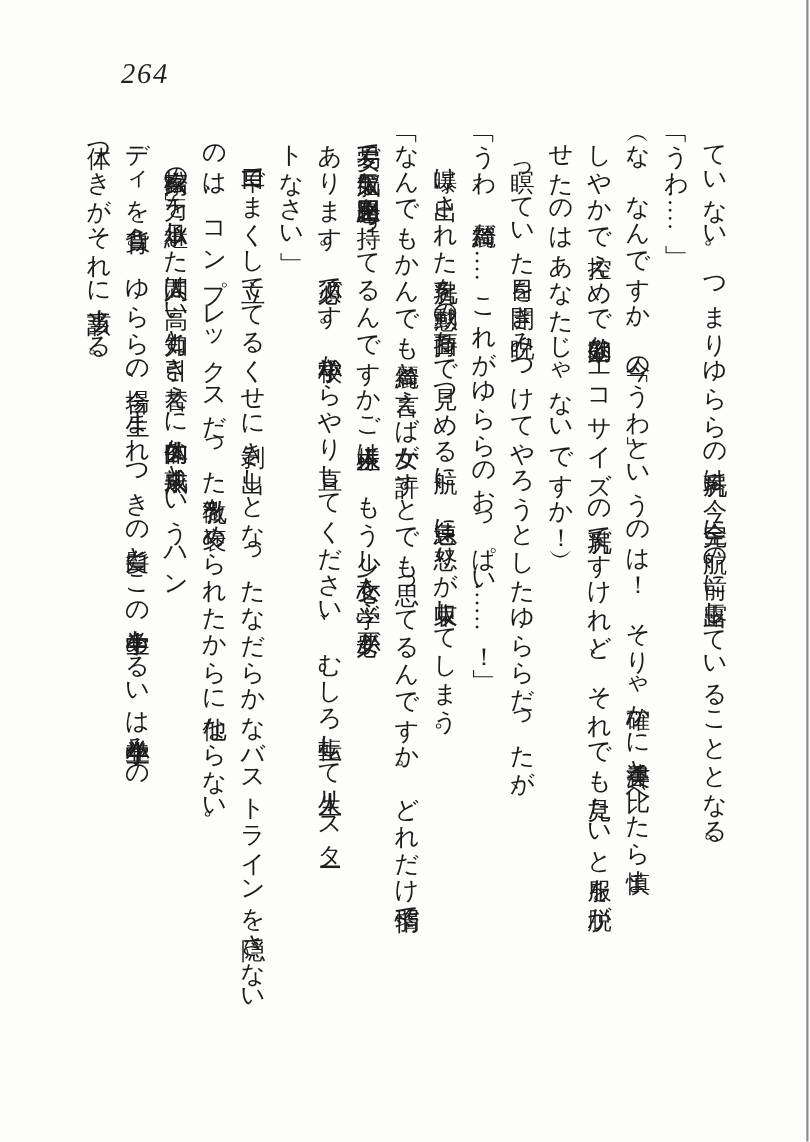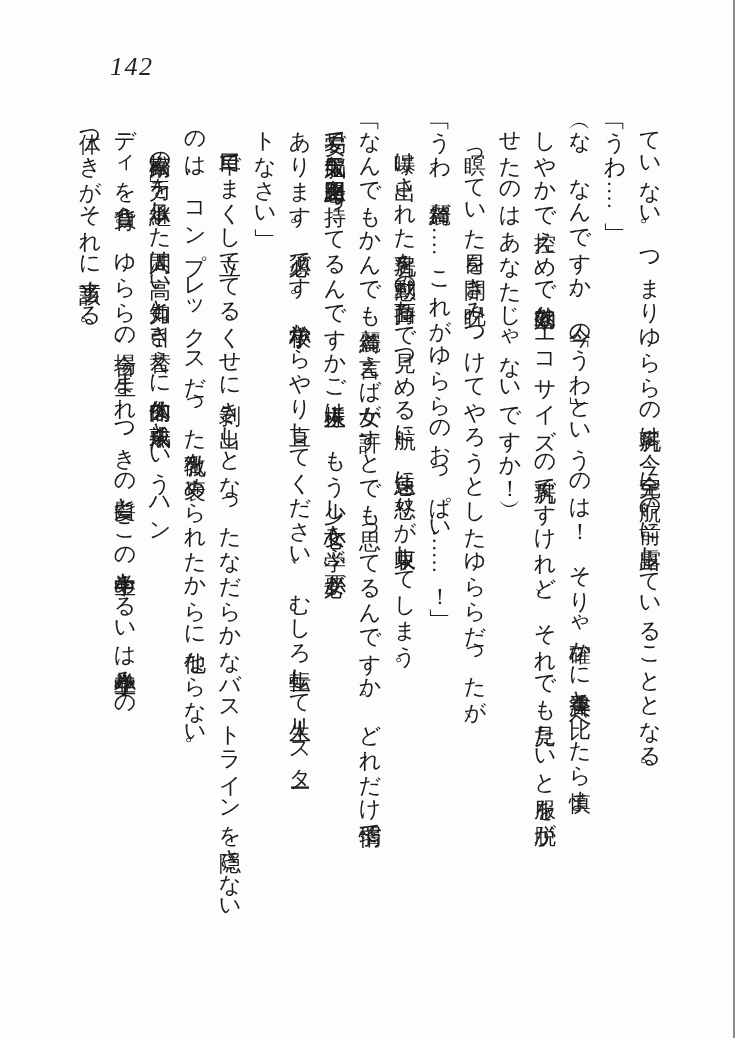--- a/index.html
+++ b/index.html
@@ -51,21 +51,21 @@
     width: 2px;
     height: 1038px;
     background: #8a8a8a;
   }
 </style>
 </head>
 <body>
 
 <div class="page">
 
-  <div class="page-number">142</div>
+  <div class="page-number">264</div>
 
   <div class="text-block">
     <p class="text-column">ていない。つまりゆららの乳房は今、完全に航の前に露出していることとなる。</p>
     <p class="text-column">「うわ……」</p>
     <p class="text-column">（な、なんですか、今の「うわ」というのは！　そりゃ確かに香津美と比べたら慎ま</p>
     <p class="text-column">しやかで控えめで効率的なエコサイズの乳房ですけれど、それでも見たいと服を脱が</p>
     <p class="text-column">せたのはあなたじゃないですか！）</p>
     <p class="text-column">　瞑っていた目を開き睨みつけてやろうとしたゆららだったが、</p>
     <p class="text-column">「うわ、綺麗だ……これがゆららのおっぱい……！」</p>
     <p class="text-column">　曝け出された乳房を感動の面持ちで見つめる航に、急速に怒りが収束してしまう。</p>

